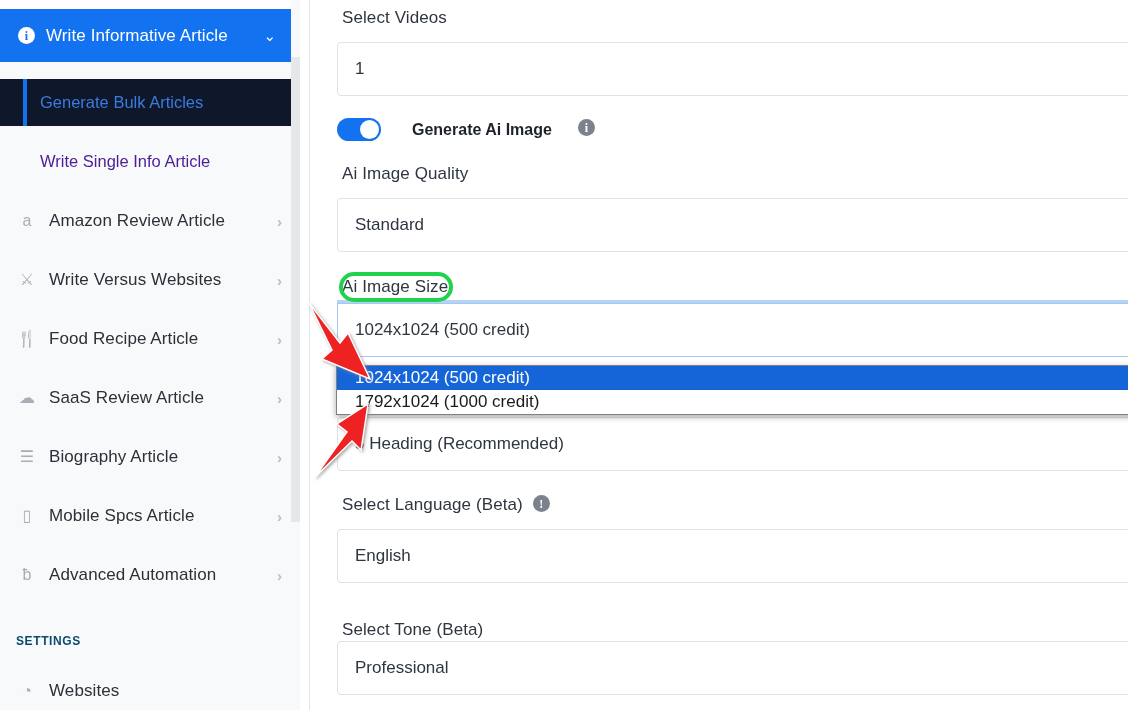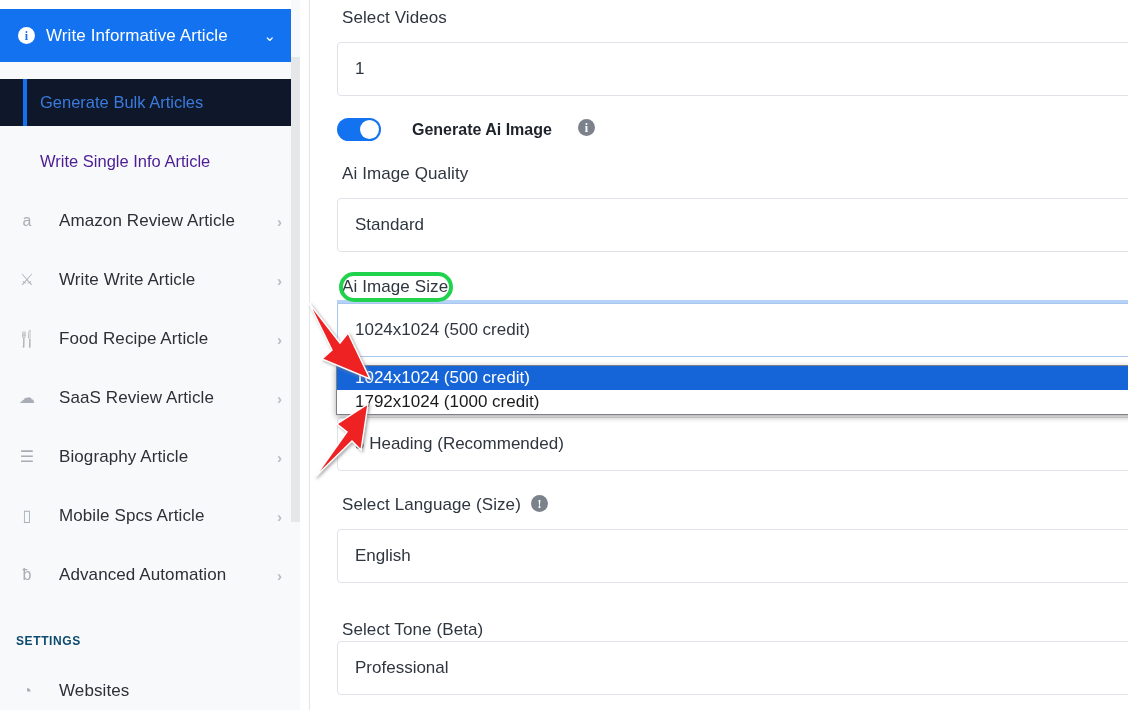--- a/index.html
+++ b/index.html
@@ -111,21 +111,21 @@
     width: 22px;
     flex: none;
     display: flex;
     align-items: center;
     justify-content: center;
     color: #a9aeb6;
     font-size: 16px;
     line-height: 1;
   }
   .nav-item .lbl {
-    margin-left: 21px;
+    margin-left: 11px;
     font-size: 17px;
     color: #2c3038;
     white-space: nowrap;
     letter-spacing: 0.1px;
   }
   .nav-item .chev {
     margin-left: auto;
     color: #b9bec6;
     font-size: 15px;
     font-weight: bold;
@@ -340,21 +340,21 @@
     </div>
 
     <div class="nav-item" style="top:192px;">
       <span class="ico">a</span>
       <span class="lbl">Amazon Review Article</span>
       <span class="chev">›</span>
     </div>
 
     <div class="nav-item" style="top:251px;">
       <span class="ico">⚔</span>
-      <span class="lbl">Write Write Article</span>
+      <span class="lbl">Write Versus Websites</span>
       <span class="chev">›</span>
     </div>
 
     <div class="nav-item" style="top:310px;">
       <span class="ico">🍴</span>
       <span class="lbl">Food Recipe Article</span>
       <span class="chev">›</span>
     </div>
 
     <div class="nav-item" style="top:369px;">
@@ -419,21 +419,21 @@
     <div class="select-box-top-edge"></div>
     <div class="select-box">
       <span>1024x1024 (500 credit)</span>
     </div>
 
     <div class="text-input" style="top:417px;">
       <span>5 Heading (Recommended)</span>
     </div>
 
     <div class="field-label" style="top:495px;">
-      <span>Select Language (Size)</span><span class="info-dot">!</span>
+      <span>Select Language (Beta)</span><span class="info-dot">!</span>
     </div>
     <div class="text-input" style="top:529px;">
       <span>English</span>
     </div>
 
     <div class="field-label" style="top:607px;margin-top:13px;">Select Tone (Beta)</div>
     <div class="text-input" style="top:641px;">
       <span>Professional</span>
     </div>
 

